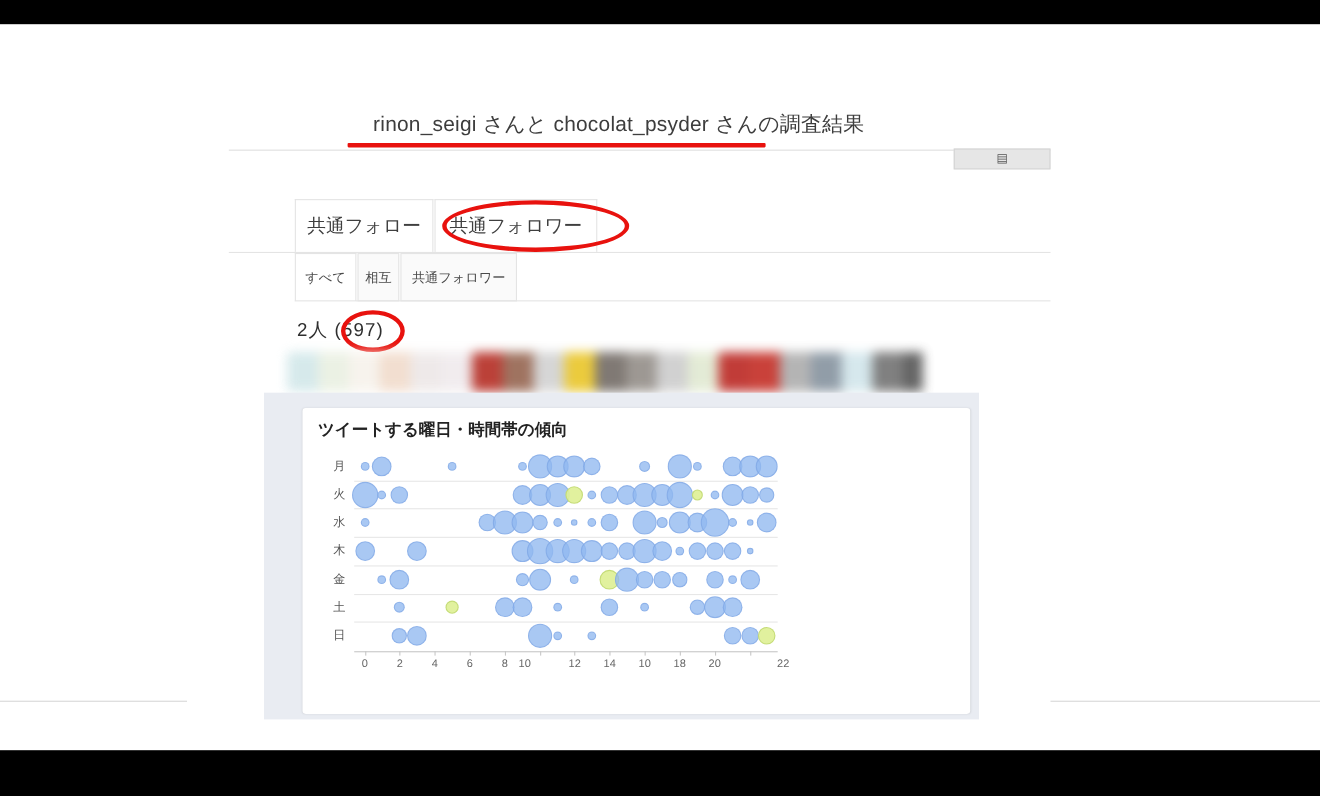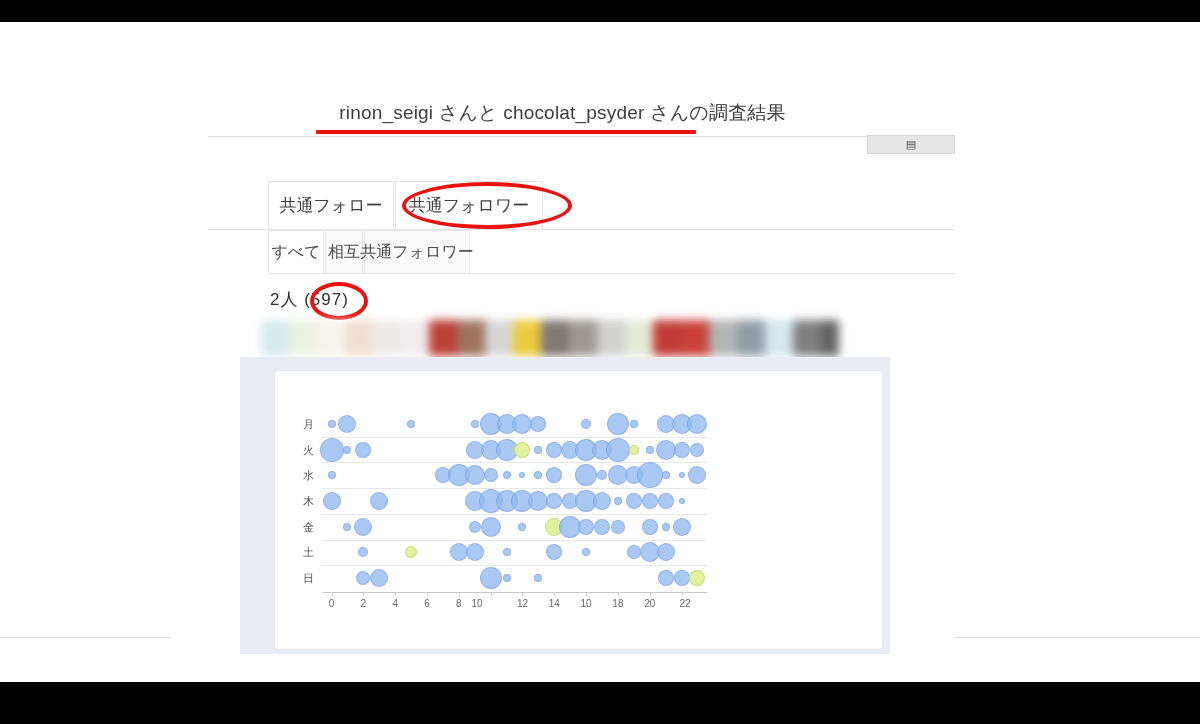--- a/index.html
+++ b/index.html
@@ -146,21 +146,21 @@
   .sub-tab {
     position: absolute;
     top: 0;
     height: 44px;
     background: #fafafa;
     border: 1px solid #e4e4e4;
     box-sizing: border-box;
     display: flex;
     align-items: center;
     justify-content: center;
-    font-size: 16px;
+    font-size: 12px;
     color: #4a4a4a;
     white-space: nowrap;
     padding: 0 10px;
   }
   .sub-tab.s0 { left: 0;    width: 56px;  background:#ffffff; border-bottom-color:#ffffff; }
   .sub-tab.s1 { left: 57px; width: 38px; }
   .sub-tab.s2 { left: 96px; width: 106px; }
 
   .sub-rule {
     position: absolute;
@@ -414,20 +414,21 @@
         <div class="av" style="left: 448px; background: rgb(168, 168, 168);"></div>
         <div class="av" style="left: 476px; background: rgb(126, 140, 153);"></div>
         <div class="av" style="left: 504px; background: rgb(207, 228, 234);"></div>
         <div class="av" style="left: 532px; background: rgb(106, 106, 106);"></div>
         <div class="av" style="left: 560px; background: rgb(74, 74, 74);"></div>
       </div>
 
     <div class="chart-card">
       <div class="chart-inner">
 
+        <div class="chart-title">ツイートする曜日・時間帯の傾向</div>
 
         <div class="plot" id="plot">
             <div class="ylabel" style="top: 6.85714px;">月</div>
             <div class="ylabel" style="top: 32.5714px;">火</div>
             <div class="plot-row-line" style="top: 25.7143px;"></div>
             <div class="ylabel" style="top: 58.2857px;">水</div>
             <div class="plot-row-line" style="top: 51.4286px;"></div>
             <div class="ylabel" style="top: 84px;">木</div>
             <div class="plot-row-line" style="top: 77.1429px;"></div>
             <div class="ylabel" style="top: 109.714px;">金</div>
@@ -551,21 +552,21 @@
             <div class="xtick-label" style="left: 200.455px;">12</div>
             <div class="xtick" style="left: 232.273px;"></div>
             <div class="xtick-label" style="left: 232.273px;">14</div>
             <div class="xtick" style="left: 264.091px;"></div>
             <div class="xtick-label" style="left: 264.091px;">10</div>
             <div class="xtick" style="left: 295.909px;"></div>
             <div class="xtick-label" style="left: 295.909px;">18</div>
             <div class="xtick" style="left: 327.727px;"></div>
             <div class="xtick-label" style="left: 327.727px;">20</div>
             <div class="xtick" style="left: 359.545px;"></div>
-            <div class="xtick-label" style="left: 339px; margin-left: 13px;">22</div>
+            <div class="xtick-label" style="left: 366px; margin-left: 13px;">22</div>
           </div>
 
 
       </div>
     </div>
 
   </div>
 </div>
 
 </body></html>

